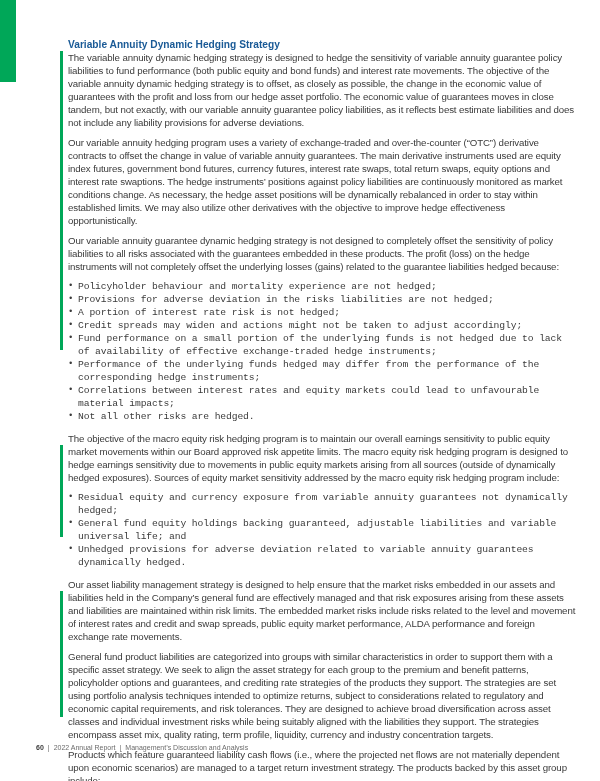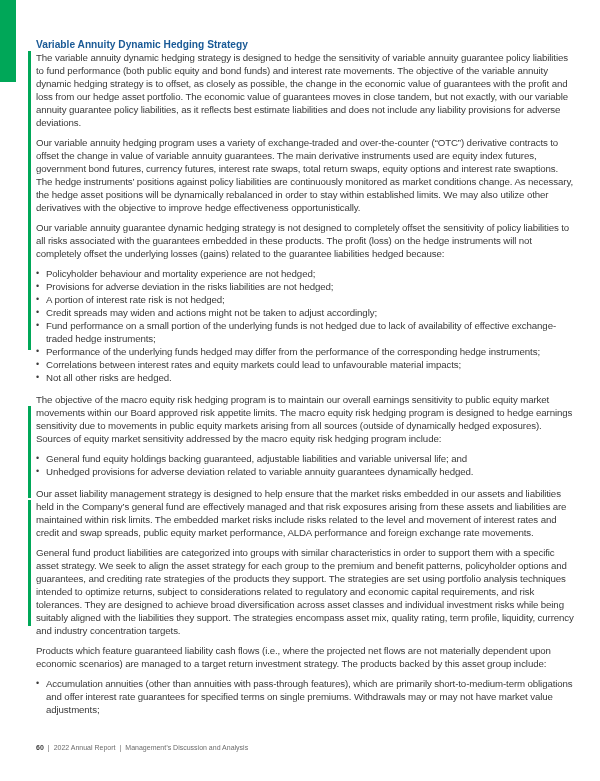--- a/index.html
+++ b/index.html
@@ -1,24 +1,24 @@
 <!DOCTYPE html>
 <html><head>
 <meta charset="utf-8">
 <style>
   html, body { margin: 0; padding: 0; background: #ffffff; }
   body { width: 600px; height: 781px; position: relative; overflow: hidden;
          font-family: "Liberation Sans", sans-serif; color: #3a3a3a; }
   .top-tab { position: absolute; left: 0; top: 0; width: 16px; height: 82px; background: #00a758; }
   .content { position: absolute; left: 36px; top: 38px; width: 540px; }
   .heading { font-weight: bold; color: #1a5a96; font-size: 10.2px; line-height: 13px; margin: 0; }
-  .section { position: relative; margin-bottom: 9px; }
+  .section { position: relative; margin-bottom: 9px; margin-left: 32px; }
   .bar { position: absolute; left: -8px; width: 3px; background: #00a758; }
   p.para { margin: 0 0 7px 0; font-size: 9.7px; line-height: 13px; letter-spacing: -0.12px; }
-  ul.bullets { margin: 0 0 7px 0; padding: 0 0 0 10px; list-style: none; }
+  ul.bullets { margin: 0 0 7px 0; padding: 0 0 0 10px; list-style: none; font-family: Liberation Mono, monospace; }
   ul.bullets li { position: relative; font-size: 9.7px; line-height: 13px; letter-spacing: -0.12px; }
   ul.bullets li::before { content: "\2022"; position: absolute; left: -10px; top: 0; font-size: 9px; }
   .footer { position: absolute; left: 36px; top: 744px; font-size: 7px; color: #6b6b6b; }
   .footer .pg { font-weight: bold; color: #3a3a3a; }
   .footer .sep { margin: 0 4px; }
 </style>
 </head>
 <body>
 
 <div class="top-tab"></div>
@@ -40,20 +40,21 @@
       <li>Performance of the underlying funds hedged may differ from the performance of the corresponding hedge instruments;</li>
       <li>Correlations between interest rates and equity markets could lead to unfavourable material impacts;</li>
       <li>Not all other risks are hedged.</li>
     </ul>
   </div>
 
   <div class="section">
     <div class="bar" style="top:13px; height:92px;"></div>
     <p class="para">The objective of the macro equity risk hedging program is to maintain our overall earnings sensitivity to public equity market movements within our Board approved risk appetite limits. The macro equity risk hedging program is designed to hedge earnings sensitivity due to movements in public equity markets arising from all sources (outside of dynamically hedged exposures). Sources of equity market sensitivity addressed by the macro equity risk hedging program include:</p>
     <ul class="bullets">
+      <li>Residual equity and currency exposure from variable annuity guarantees not dynamically hedged;</li>
       <li>General fund equity holdings backing guaranteed, adjustable liabilities and variable universal life; and</li>
       <li>Unhedged provisions for adverse deviation related to variable annuity guarantees dynamically hedged.</li>
     </ul>
   </div>
 
   <div class="section">
     <div class="bar" style="top:13px; height:126px;"></div>
     <p class="para">Our asset liability management strategy is designed to help ensure that the market risks embedded in our assets and liabilities held in the Company’s general fund are effectively managed and that risk exposures arising from these assets and liabilities are maintained within risk limits. The embedded market risks include risks related to the level and movement of interest rates and credit and swap spreads, public equity market performance, ALDA performance and foreign exchange rate movements.</p>
     <p class="para">General fund product liabilities are categorized into groups with similar characteristics in order to support them with a specific asset strategy. We seek to align the asset strategy for each group to the premium and benefit patterns, policyholder options and guarantees, and crediting rate strategies of the products they support. The strategies are set using portfolio analysis techniques intended to optimize returns, subject to considerations related to regulatory and economic capital requirements, and risk tolerances. They are designed to achieve broad diversification across asset classes and individual investment risks while being suitably aligned with the liabilities they support. The strategies encompass asset mix, quality rating, term profile, liquidity, currency and industry concentration targets.</p>
     <p class="para">Products which feature guaranteed liability cash flows (i.e., where the projected net flows are not materially dependent upon economic scenarios) are managed to a target return investment strategy. The products backed by this asset group include:</p>

